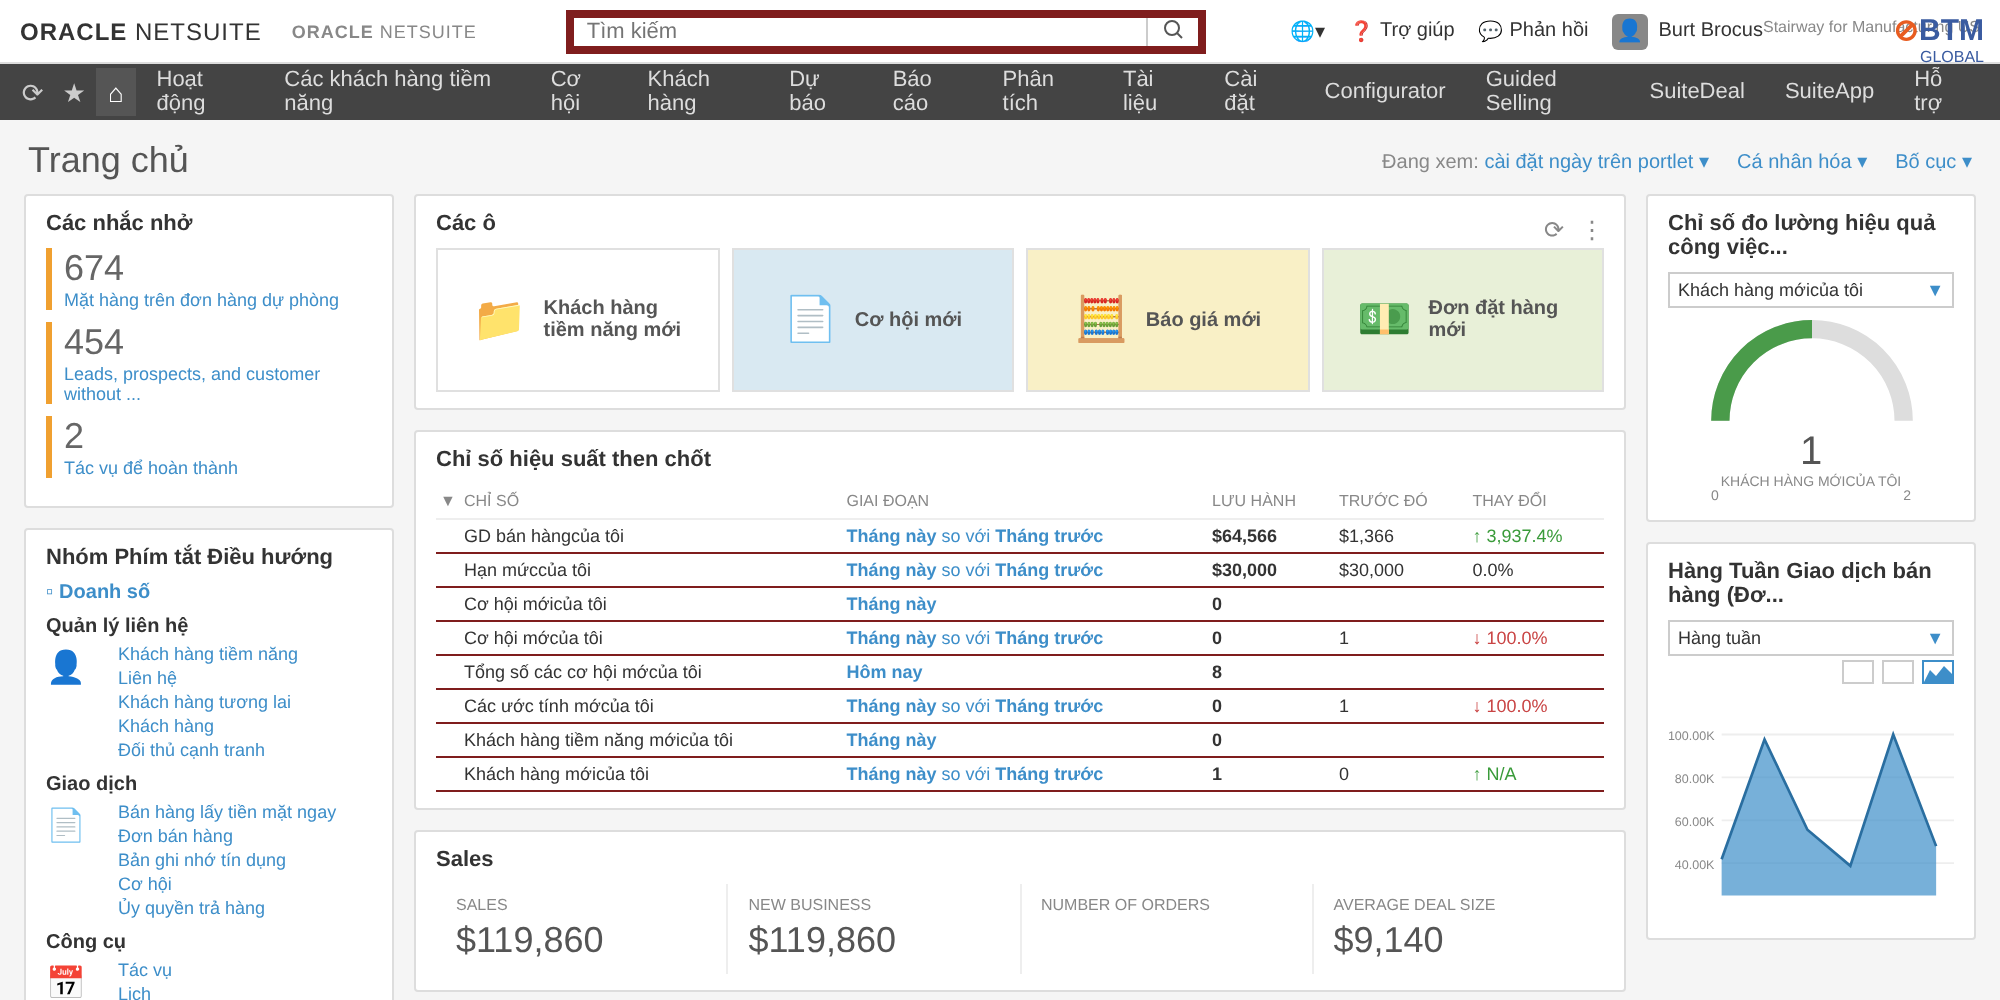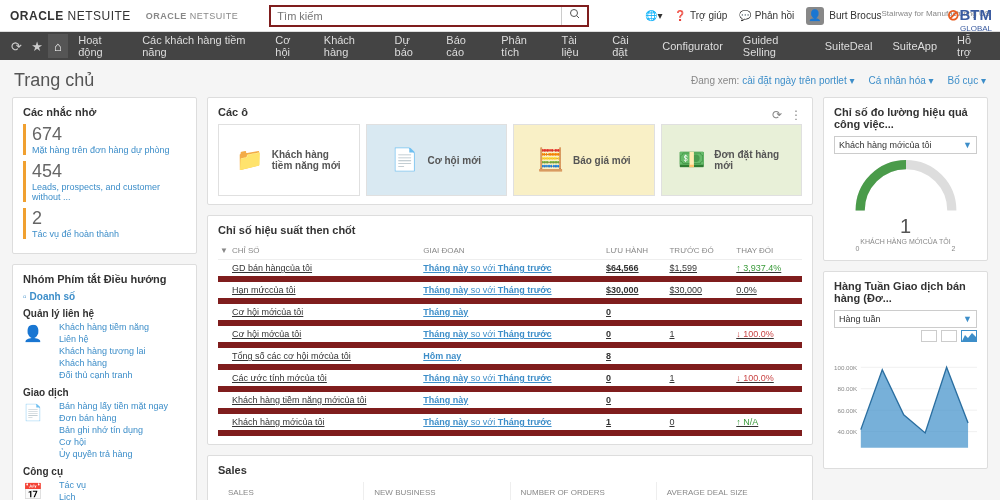--- a/index.html
+++ b/index.html
@@ -1,20 +1,20 @@
 <!DOCTYPE html>
 <html><head>
 <meta charset="utf-8">
 <style>
 * { margin: 0; padding: 0; box-sizing: border-box; font-family: Arial, sans-serif; }
 body { background: #f5f5f5; font-size: 11px; color: #333; width: 1000px; height: 500px; overflow: hidden; }
 .topbar { background: #fff; height: 32px; display: flex; align-items: center; padding: 0 10px; border-bottom: 1px solid #ddd; }
 .logo { font-weight: bold; font-size: 12px; margin-right: 15px; letter-spacing: 0.5px; }
 .logo span { font-weight: normal; }
-.search-box { flex: 0 0 320px; display: flex; border: 2px solid #7f1d1d; height: 22px; margin-left: 16px; }
+.search-box { flex: 0 0 320px; display: flex; border: 4px solid #7f1d1d; height: 22px; margin-left: 30px; }
 .search-box input { border: none; flex: 1; padding: 0 6px; font-size: 11px; outline: none; }
 .search-box button { width: 26px; border: none; background: #fff; border-left: 1px solid #ccc; cursor: pointer; }
 .top-right { margin-left: auto; display: flex; align-items: center; gap: 12px; font-size: 10px; }
 .top-right > span { display: flex; align-items: center; gap: 3px; cursor: pointer; }
 .user-block { display: flex; align-items: center; gap: 5px; }
 .user-icon { width: 18px; height: 18px; background: #888; border-radius: 3px; display: flex; align-items: center; justify-content: center; color: #fff; font-size: 11px; }
 .user-text { display: flex; flex-direction: row; line-height: 1.1; }
 .user-sub { font-size: 8px; color: #888; }
 .btm-logo { position: absolute; right: 8px; top: 6px; font-size: 15px; font-weight: bold; color: #3a5ba0; }
 .btm-logo span { color: #e85c20; }
@@ -43,21 +43,21 @@
 .tile { flex: 1; height: 72px; border: 1px solid #e0e0e0; display: flex; align-items: center; justify-content: center; gap: 8px; font-size: 10px; font-weight: bold; color: #555; cursor: pointer; }
 .tile.blue { background: #d9e9f2; }
 .tile.yellow { background: #f9f0c6; }
 .tile.green { background: #e8f0d8; }
 .tile-icon { width: 28px; height: 28px; display: flex; align-items: center; justify-content: center; font-size: 22px; }
 .card-head { display: flex; align-items: center; }
 .card-head .spacer { flex: 1; }
 .card-head-icon { color: #888; margin-left: 8px; cursor: pointer; font-size: 12px; }
 .kpi-table { width: 100%; border-collapse: collapse; font-size: 9px; }
 .kpi-table th { text-align: left; color: #888; font-weight: normal; text-transform: uppercase; font-size: 8px; padding: 4px 2px; border-bottom: 1px solid #eee; }
-.kpi-table td { padding: 3px 2px; border-bottom: 6px solid #7f1d1d; text-decoration: underline; }
+.kpi-table td { padding: 3px 2px; border-bottom: 1px solid #7f1d1d; }
 .kpi-table td.link { color: #3d8ec9; cursor: pointer; }
 .up { color: #3a9b3a; }
 .down { color: #c94444; }
 .sales-row { display: flex; }
 .sales-cell { flex: 1; border-right: 1px solid #eee; padding: 6px 10px; }
 .sales-cell:last-child { border-right: none; }
 .sales-label { font-size: 8px; color: #888; text-transform: uppercase; }
 .sales-val { font-size: 18px; color: #555; margin-top: 3px; }
 .dropdown { width: 100%; border: 1px solid #ccc; padding: 3px 4px; font-size: 9px; background: #fff; display: flex; justify-content: space-between; align-items: center; cursor: pointer; }
 .gauge { display: flex; flex-direction: column; align-items: center; margin-top: 6px; }
@@ -211,21 +211,21 @@
               <th>TRƯỚC ĐÓ</th>
               <th>THAY ĐỔI</th>
             </tr>
           </thead>
         <tbody id="kpi-body">
             <tr>
               <td></td>
               <td>GD bán hàngcủa tôi</td>
               <td class="link"><b style="color:#3d8ec9">Tháng này</b> so với <b style="color:#3d8ec9">Tháng trước</b></td>
               <td><b>$64,566</b></td>
-              <td>$1,599</td>
+              <td>$1,366</td>
               <td><span class="up">↑ 3,937.4%</span></td>
             </tr>
             <tr>
               <td></td>
               <td>Hạn mứccủa tôi</td>
               <td class="link"><b style="color:#3d8ec9">Tháng này</b> so với <b style="color:#3d8ec9">Tháng trước</b></td>
               <td><b>$30,000</b></td>
               <td>$30,000</td>
               <td>0.0%</td>
             </tr>

